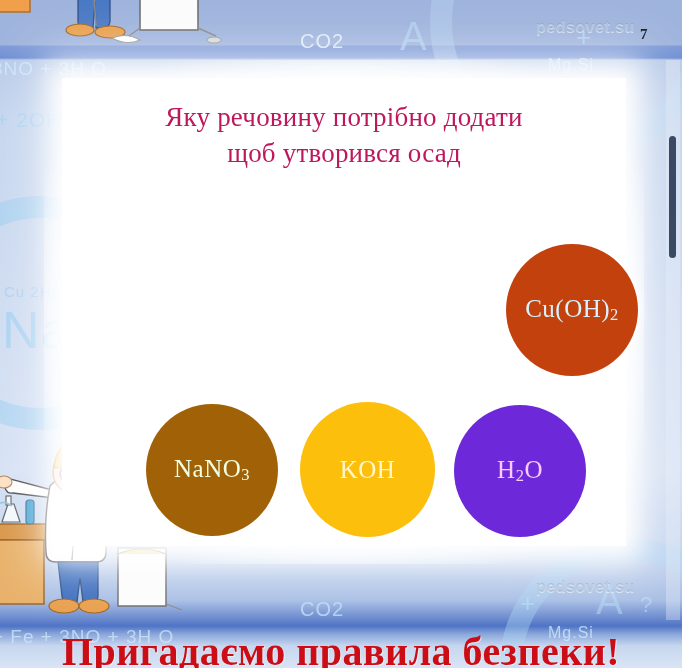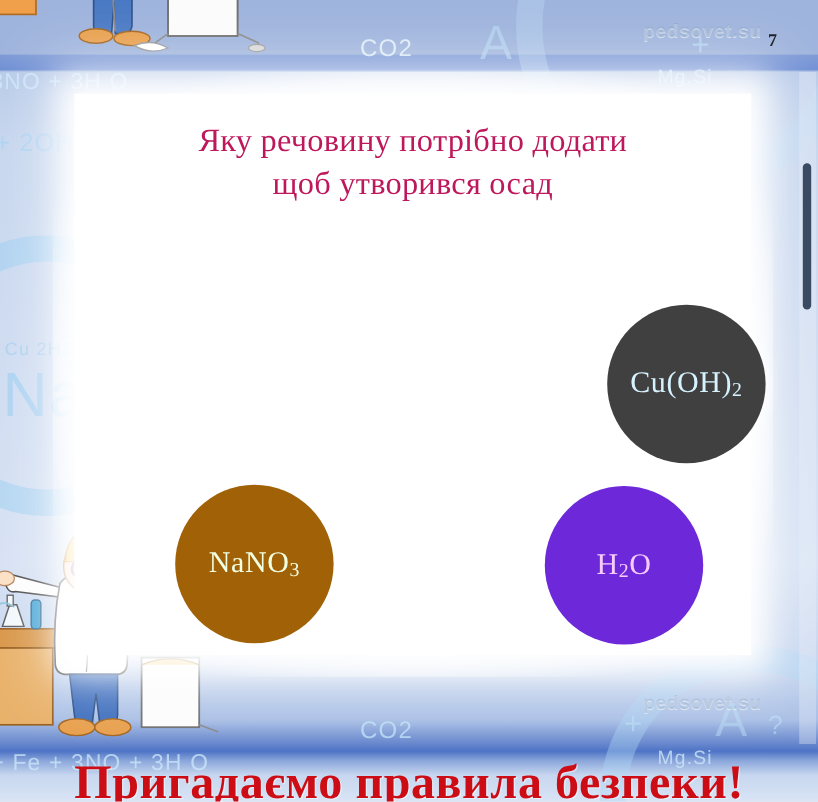--- a/index.html
+++ b/index.html
@@ -115,22 +115,22 @@
   .bubble{
     position:absolute;border-radius:50%;
     display:flex;align-items:center;justify-content:center;
     font-family:"Liberation Serif", serif;
     font-size:25px;letter-spacing:.5px;
     cursor:pointer;
     box-shadow:0 0 10px 4px rgba(255,255,255,.55);
   }
   .bubble sub{font-size:.66em;vertical-align:-.18em;}
 
-  .bubble-cuoh2{left:506px;top:254px;width:132px;height:132px;
-    background:#404040;color:#d6f2ff;}
+  .bubble-cuoh2{left:506px;top:244px;width:132px;height:132px;
+    background:#c2410c;color:#d6f2ff;}
   .bubble-nano3{left:146px;top:404px;width:132px;height:132px;
     background:#a16207;color:#f0ffe2;}
   .bubble-koh{left:300px;top:402px;width:135px;height:135px;
     background:#fcc00c;color:#fff6cd;}
   .bubble-h2o{left:454px;top:405px;width:132px;height:132px;
     background:#6d28d9;color:#f6ccff;}
 
   
   .bottom-text{
     position:absolute;left:0;top:628px;width:682px;
@@ -263,20 +263,23 @@
   </div>
 
   <div class="bubble bubble-cuoh2">
     <span><span>Cu(OH)</span><sub>2</sub></span>
   </div>
 
   <div class="bubble bubble-nano3">
     <span><span>NaNO</span><sub>3</sub></span>
   </div>
 
+  <div class="bubble bubble-koh">
+    <span>KOH</span>
+  </div>
 
   <div class="bubble bubble-h2o">
     <span><span>H</span><sub>2</sub><span>O</span></span>
   </div>
 
   <div class="bottom-text">Пригадаємо правила безпеки!</div>
 
   <div class="scroll-track"></div>
   <div class="scroll-thumb"></div>
 

